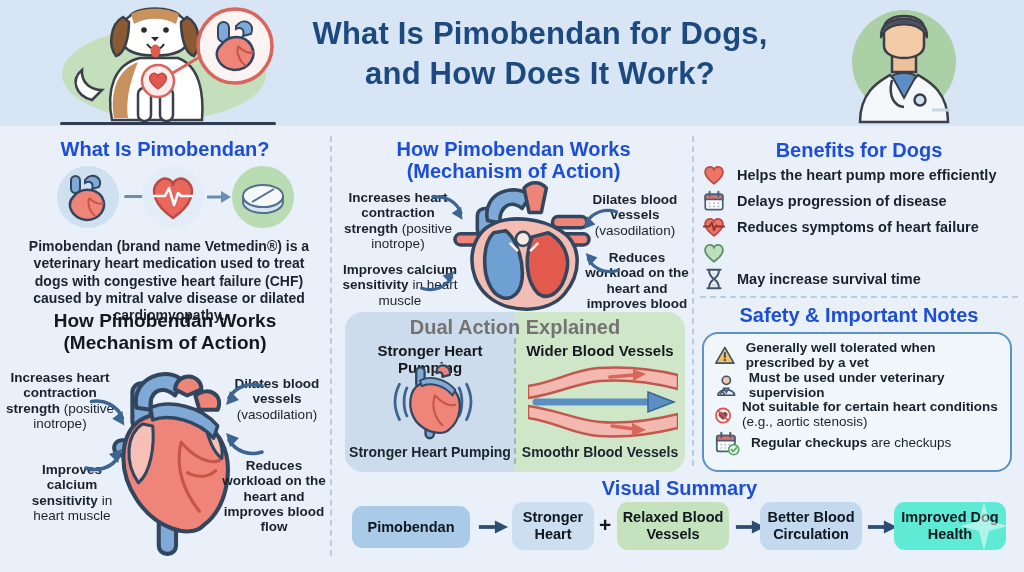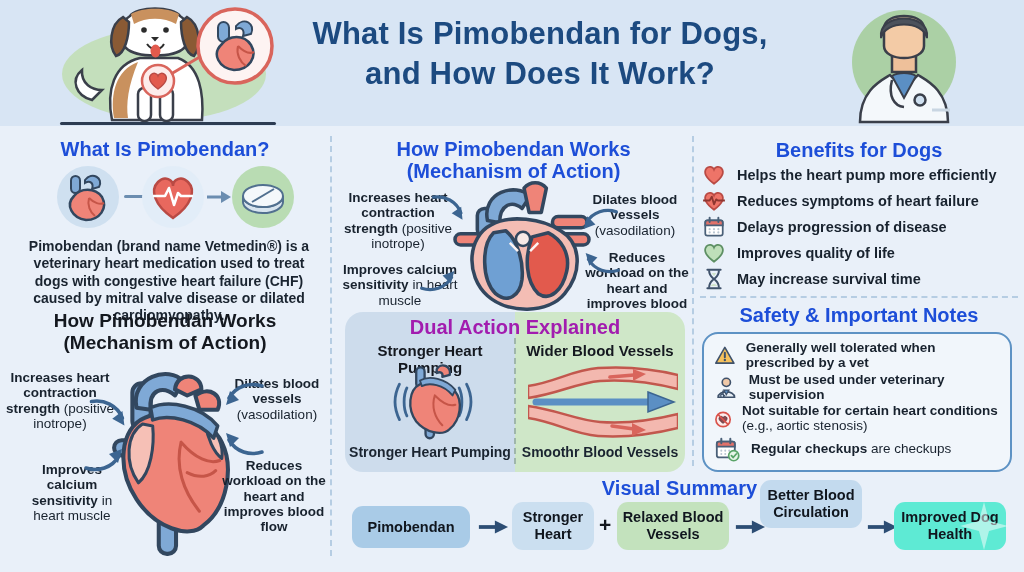--- a/index.html
+++ b/index.html
@@ -19,31 +19,31 @@
   .h2{position:absolute;text-align:center;font-size:19px;font-weight:800;color:#14181f;line-height:1.15;}
   
   .para{position:absolute;text-align:center;font-size:14px;line-height:1.24;font-weight:600;color:#1a2430;}
   .para .b{font-weight:800;}
   .lbl{position:absolute;text-align:center;font-size:13.5px;line-height:1.13;color:#18222e;font-weight:500;}
   .lbl .b{font-weight:800;}
   
   .dual{position:absolute;left:345px;top:312px;width:340px;height:160px;border-radius:18px;overflow:hidden;}
   .dual-half{position:absolute;top:0;width:170px;height:160px;}
   .dual-title{position:absolute;left:345px;top:316px;width:340px;text-align:center;
-    font-size:20px;font-weight:800;color:#a21caf;}
+    font-size:20px;font-weight:800;color:#737373;}
   .dual-sub{position:absolute;text-align:center;font-size:15px;font-weight:800;color:#14181f;}
   .dual-cap{position:absolute;text-align:center;font-size:14px;font-weight:700;color:#1a2430;}
   .dual-div{position:absolute;left:514px;top:338px;height:126px;width:0;border-left:2px dashed #9fb6ab;}
   
   .blist{position:absolute;left:702px;top:164px;width:316px;display:flex;flex-direction:column;gap:4px;}
   .brow{display:flex;align-items:center;gap:11px;height:22px;}
   .btext{font-size:14.5px;font-weight:700;color:#18222e;white-space:nowrap;}
   .safety-box{position:absolute;left:702px;top:332px;width:310px;height:140px;
     border:2px solid #5d92c4;border-radius:16px;background:rgba(255,255,255,.38);
-    padding:7px 10px;box-sizing:border-box;display:flex;flex-direction:column;justify-content:space-between;}
+    padding:7px 10px;box-sizing:border-box;display:flex;flex-direction:column;justify-content:flex-start;}
   .srow{display:flex;align-items:center;gap:10px;}
   .stext{font-size:13.5px;line-height:1.1;color:#18222e;font-weight:500;}
   .stext .b{font-weight:800;}
   
   .flowbox{position:absolute;border-radius:11px;text-align:center;font-size:14.5px;
     font-weight:800;color:#10161e;display:flex;align-items:center;justify-content:center;line-height:1.15;}
   .plus{position:absolute;font-size:21px;font-weight:800;color:#14181f;}
   .spark{position:absolute;opacity:.5;}
   svg{display:block;}
 </style>
@@ -255,46 +255,45 @@
 
   <div class="blist">
     <div class="brow">
       <svg width="24" height="24" viewBox="0 0 22 22">
         <path d="M11 19 C4 14 1 9 4 5 C6.5 2.5 10 3.5 11 6 C12 3.5 15.5 2.5 18 5 C21 9 18 14 11 19 Z" fill="#ee7468" stroke="#b94a44" stroke-width="1.6"></path>
         </svg>
       <span class="btext">Helps the heart pump more efficiently</span>
     </div>
     <div class="brow">
       <svg width="24" height="24" viewBox="0 0 22 22">
-        <path d="M11 19 C4 14 1 9 4 5 C6.5 2.5 10 3.5 11 6 C12 3.5 15.5 2.5 18 5 C21 9 18 14 11 19 Z" fill="#ee7468" stroke="#b94a44" stroke-width="1.6"></path>
-        <polyline points="1,10.5 7,10.5 9,7 11,14 13,9.5 14.5,10.5 21,10.5" fill="none" stroke="#8f3630" stroke-width="1.7" stroke-linejoin="round"></polyline>
-        </svg>
-      <span class="btext">Reduces symptoms of heart failure</span>
-    </div>
-    <div class="brow">
-      <svg width="24" height="24" viewBox="0 0 22 22">
         <rect x="3" y="5" width="16" height="14" rx="2" fill="#fff" stroke="#4a6078" stroke-width="1.6"></rect>
         <path d="M3 9.5 h16 v-2.5 a2 2 0 0 0 -2 -2 h-12 a2 2 0 0 0 -2 2 Z" fill="#e2726a" stroke="#4a6078" stroke-width="1.6"></path>
         <path d="M7 2.5 v4 M15 2.5 v4" stroke="#4a6078" stroke-width="1.8" stroke-linecap="round"></path>
         <g fill="#b9c6d2">
             <circle cx="7" cy="13" r="1"></circle>
             <circle cx="11" cy="13" r="1"></circle>
             <circle cx="15" cy="13" r="1"></circle>
         <circle cx="7" cy="16" r="1"></circle>
             <circle cx="11" cy="16" r="1"></circle>
             <circle cx="15" cy="16" r="1"></circle>
           </g>
         </svg>
       <span class="btext">Delays progression of disease</span>
     </div>
     <div class="brow">
       <svg width="24" height="24" viewBox="0 0 22 22">
+        <path d="M11 19 C4 14 1 9 4 5 C6.5 2.5 10 3.5 11 6 C12 3.5 15.5 2.5 18 5 C21 9 18 14 11 19 Z" fill="#ee7468" stroke="#b94a44" stroke-width="1.6"></path>
+        <polyline points="1,10.5 7,10.5 9,7 11,14 13,9.5 14.5,10.5 21,10.5" fill="none" stroke="#8f3630" stroke-width="1.7" stroke-linejoin="round"></polyline>
+        </svg>
+      <span class="btext">Reduces symptoms of heart failure</span>
+    </div>
+    <div class="brow">
+      <svg width="24" height="24" viewBox="0 0 22 22">
         <path d="M11 19 C4 14 1 9 4 5 C6.5 2.5 10 3.5 11 6 C12 3.5 15.5 2.5 18 5 C21 9 18 14 11 19 Z" fill="#bfdfba" stroke="#5d8f63" stroke-width="1.6"></path>
         </svg>
-      <span class="btext">Improves quality of life</span>
     </div>
     <div class="brow">
       <svg width="24" height="24" viewBox="0 0 22 22">
         <path d="M5 2.5 H17 M5 19.5 H17" stroke="#3f526b" stroke-width="2" stroke-linecap="round"></path>
         <path d="M6.5 3 C6.5 8.5 10 9.8 10.8 11 C10 12.2 6.5 13.5 6.5 19 M15.5 3 C15.5 8.5 12 9.8 11.2 11 C12 12.2 15.5 13.5 15.5 19" fill="none" stroke="#3f526b" stroke-width="1.8"></path>
         <path d="M8 17.5 C9 15 13 15 14 17.5 Z M9 5.5 h4 l-2 3 Z" fill="#cfe4c9"></path>
         </svg>
       <span class="btext">May increase survival time</span>
     </div>
   </div>
@@ -355,21 +354,21 @@
     <path d="M2 9 H21" stroke="#2c4d74" stroke-width="4"></path>
       <polygon points="19,2 33,9 19,16" fill="#2c4d74"></polygon>
     </svg>
   <div class="flowbox" style="left: 512px; top: 502px; width: 82px; height: 48px; background: rgb(203, 223, 240);">Stronger Heart</div>
   <div class="plus" style="left:599px;top:513px;">+</div>
   <div class="flowbox" style="left: 617px; top: 502px; width: 112px; height: 48px; background: rgb(195, 226, 189);">Relaxed Blood Vessels</div>
   <svg class="abs" style="left:734px;top:518px;" width="32" height="18" viewBox="0 0 34 18">
     <path d="M2 9 H21" stroke="#2c4d74" stroke-width="4"></path>
       <polygon points="19,2 33,9 19,16" fill="#2c4d74"></polygon>
     </svg>
-  <div class="flowbox" style="left: 760px; top: 480px; width: 102px; height: 48px; background: rgb(195, 218, 238);">Better Blood Circulation</div>
+  <div class="flowbox" style="left: 760px; top: 502px; width: 102px; height: 48px; background: rgb(195, 218, 238);">Better Blood Circulation</div>
   <svg class="abs" style="left:866px;top:518px;" width="32" height="18" viewBox="0 0 34 18">
     <path d="M2 9 H21" stroke="#2c4d74" stroke-width="4"></path>
       <polygon points="19,2 33,9 19,16" fill="#2c4d74"></polygon>
     </svg>
   <div class="flowbox" style="left: 894px; top: 502px; width: 112px; height: 48px; background: #5eead4;">Improved Dog Health</div>
   <svg class="spark" style="left:958px;top:500px;" width="52" height="52" viewBox="0 0 52 52">
     <path d="M26 2 L31 21 L50 26 L31 31 L26 50 L21 31 L2 26 L21 21 Z" fill="#ffffff"></path>
     </svg>
 
 </div>

